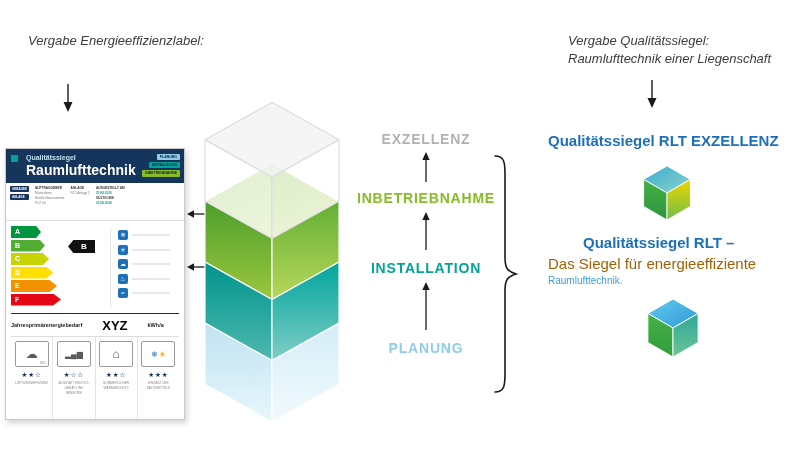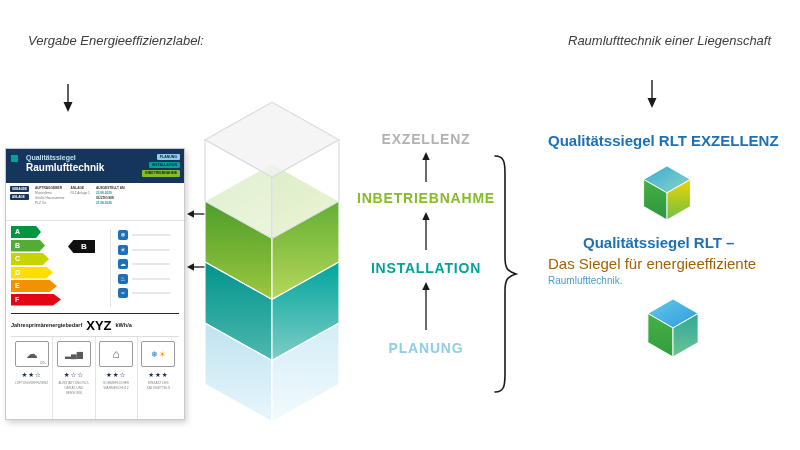--- a/index.html
+++ b/index.html
@@ -13,21 +13,21 @@
   .down-arrow { position:absolute; }
   #darr-left { left:62px; top:84px; }
   #darr-right { left:646px; top:80px; }
 
   
   .card { position:absolute; left:5px; top:148px; width:180px; height:272px; background:#fff;
           border:1px solid #C9C9C9; box-shadow:2px 3px 6px rgba(0,0,0,.18); box-sizing:border-box; }
   .card-header { height:34px; background:#16355C; position:relative; padding:5px 5px 0 5px; box-sizing:border-box; }
   .logo-sq { position:absolute; left:5px; top:6px; width:7px; height:7px; background:#00A39A; }
   .card-title1 { margin-left:15px; font-size:7px; font-weight:bold; color:#BFE0EC; line-height:1.2; }
-  .card-title2 { margin-left:15px; font-size:10px; font-weight:bold; color:#FFFFFF; line-height:1.2; }
+  .card-title2 { margin-left:15px; font-size:14px; font-weight:bold; color:#FFFFFF; line-height:1.2; }
   .badges { position:absolute; right:4px; top:5px; display:flex; flex-direction:column; gap:2px; align-items:flex-end; }
   .badge { font-size:3.5px; font-weight:bold; color:#10243E; padding:1px 3px; border-radius:1px; line-height:1.2; }
 
   .card-meta { height:38px; border-bottom:1px solid #E0E0E0; padding:3px 4px; box-sizing:border-box;
                display:flex; gap:6px; align-items:flex-start; }
   .meta-chips { display:flex; flex-direction:column; gap:2px; }
   .chip { background:#16355C; color:#fff; font-size:3px; font-weight:bold; padding:1px 2px; border-radius:1px; }
   .meta-col { font-size:3.2px; color:#777; line-height:1.6; }
   .meta-col .hd { font-weight:bold; color:#333; }
   .meta-col .date { color:#00A39A; font-weight:bold; }
@@ -40,21 +40,21 @@
   .b-marker { position:absolute; left:62px; top:19px; width:27px; height:13px; background:#101010; color:#fff;
               font-weight:bold; font-size:8px; line-height:13px; text-align:center; padding-left:5px; box-sizing:border-box;
               clip-path:polygon(20% 0, 100% 0, 100% 100%, 20% 100%, 0 50%); }
   .e-divider { position:absolute; left:104px; top:8px; height:78px; width:1px; background:#E3E3E3; }
   .mini-icons { position:absolute; left:112px; top:9px; }
   .mini-row { display:flex; align-items:center; margin-bottom:4.5px; }
   .mini-sq { display:block; width:10px; height:10px; background:#1D70B8; color:#fff; font-size:6px; line-height:10px;
              text-align:center; border-radius:2px; }
   .mini-bar { width:38px; height:2px; background:#E8E8E8; margin-left:4px; }
 
-  .consumption { height:22px; border-top:1.5px solid #2B2B2B; margin:0 5px; display:flex; align-items:center; gap:4px; }
+  .consumption { height:22px; border-top:1.5px solid #2B2B2B; margin:0 5px; display:flex; align-items:center; gap:20px; }
   .cons-label { font-size:5.5px; font-weight:bold; color:#1A1A1A; }
   .cons-value { font-size:13px; font-weight:bold; color:#000; }
   .cons-unit { font-size:5.5px; font-weight:bold; color:#1A1A1A; }
 
   .bottom-grid { display:flex; margin:0 5px; border-top:1px solid #DDDDDD; height:82px; }
   .bg-col { flex:1; border-right:1px solid #E3E3E3; padding-top:4px; text-align:center; }
   .bg-col:last-child { border-right:none; }
   .picto-box { width:32px; height:24px; border:1px solid #9A9A9A; border-radius:2px; margin:0 auto;
                display:flex; align-items:center; justify-content:center; font-size:12px; color:#5A5A5A;
                gap:1px; position:relative; }
@@ -97,20 +97,21 @@
 
   <div class="annotation" id="anno-left">
     <div>Vergabe Energieeffizienzlabel:</div>
   </div>
   <svg class="down-arrow" id="darr-left" width="12" height="28">
     <line x1="6" y1="0" x2="6" y2="19" stroke="#1A1A1A" stroke-width="1.4"></line>
     <polygon points="6,28 1.5,18 10.5,18" fill="#1A1A1A"></polygon>
   </svg>
 
   <div class="annotation" id="anno-right">
+    <div>Vergabe Qualitätssiegel:</div>
     <div>Raumlufttechnik einer Liegenschaft</div>
   </div>
   <svg class="down-arrow" id="darr-right" width="12" height="28">
     <line x1="6" y1="0" x2="6" y2="19" stroke="#1A1A1A" stroke-width="1.4"></line>
     <polygon points="6,28 1.5,18 10.5,18" fill="#1A1A1A"></polygon>
   </svg>
 
   <div class="card">
     <div class="card-header">
       <span class="logo-sq"></span>

